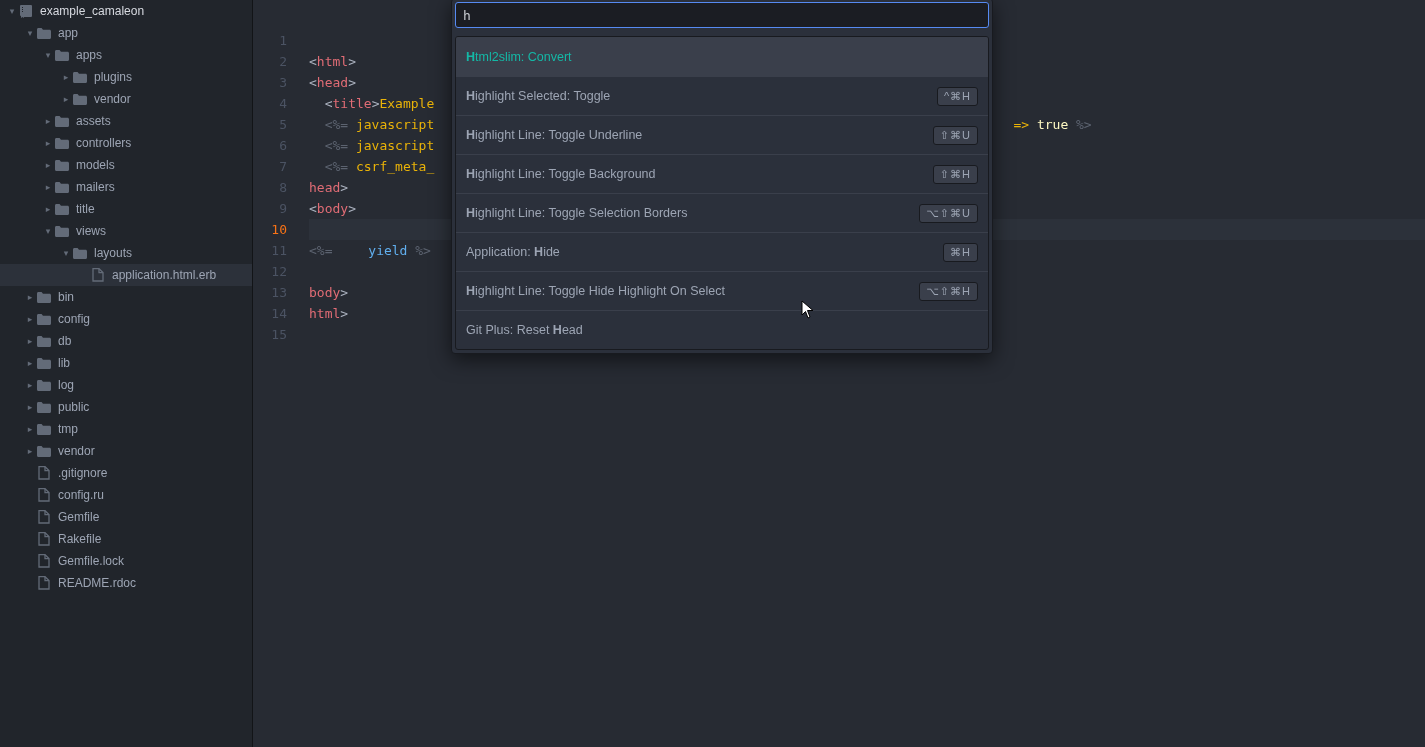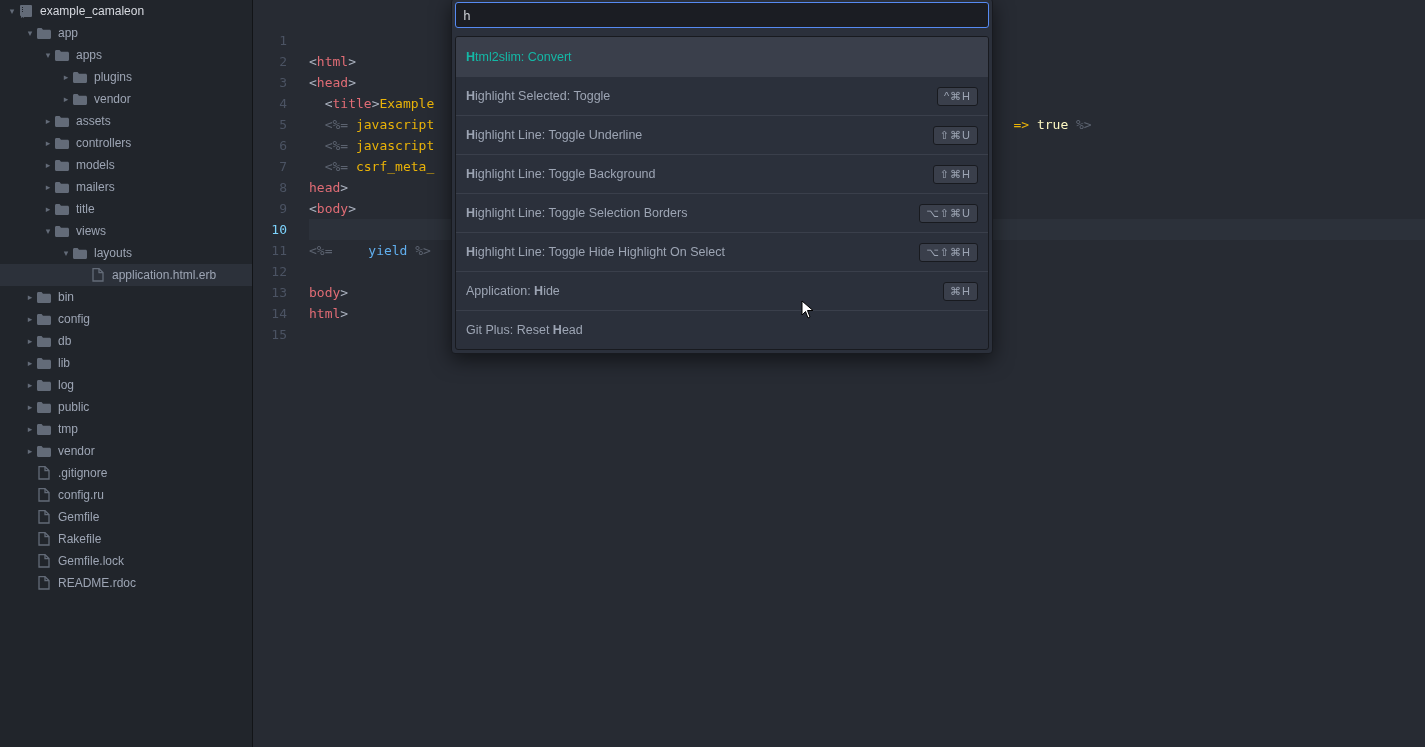--- a/index.html
+++ b/index.html
@@ -74,21 +74,21 @@
   }
   .gutter {
     width: 46px;
     text-align: right;
     padding-right: 12px;
     color: #4b5363;
     background: #272b33;
     user-select: none;
   }
   .gutter .ln { height: 21px; }
-  .gutter .ln.hl { color: #7dd3fc; }
+  .gutter .ln.hl { color: #f97316; }
   .code { flex: 1; position: relative; }
   .code .row { height: 21px; white-space: pre; color: #abb2bf; }
   .code .row.cursor-line { background: #2c313a; }
   
   .stripe {
     position: absolute;
     left: 253px;
     right: 0;
     height: 21px;
     background: #2c313a;
@@ -499,26 +499,26 @@
       </div>
       <div class="palette-item">
         <span><b>H</b>ighlight Line: Toggle Background</span>
         <span class="kbd">⇧⌘H</span>
       </div>
       <div class="palette-item">
         <span><b>H</b>ighlight Line: Toggle Selection Borders</span>
         <span class="kbd">⌥⇧⌘U</span>
       </div>
       <div class="palette-item">
+        <span>Application: <b>H</b>ide</span>
+        <span class="kbd">⌘H</span>
+      </div>
+      <div class="palette-item">
         <span><b>H</b>ighlight Line: Toggle Hide Highlight On Select</span>
         <span class="kbd">⌥⇧⌘H</span>
-      </div>
-      <div class="palette-item">
-        <span>Application: <b>H</b>ide</span>
-        <span class="kbd">⌘H</span>
       </div>
       <div class="palette-item">
         <span>Git Plus: Reset <b>H</b>ead</span>
       </div>
     </div>
 </div>
 
 <div class="cursor-arrow">
   <svg viewBox="0 0 14 20">
       <path d="M1 1 L1 15 L4.5 11.5 L7 18 L9 17 L6.5 10.5 L12 10.5 Z" fill="#fff" stroke="#000" stroke-width="1"></path>

